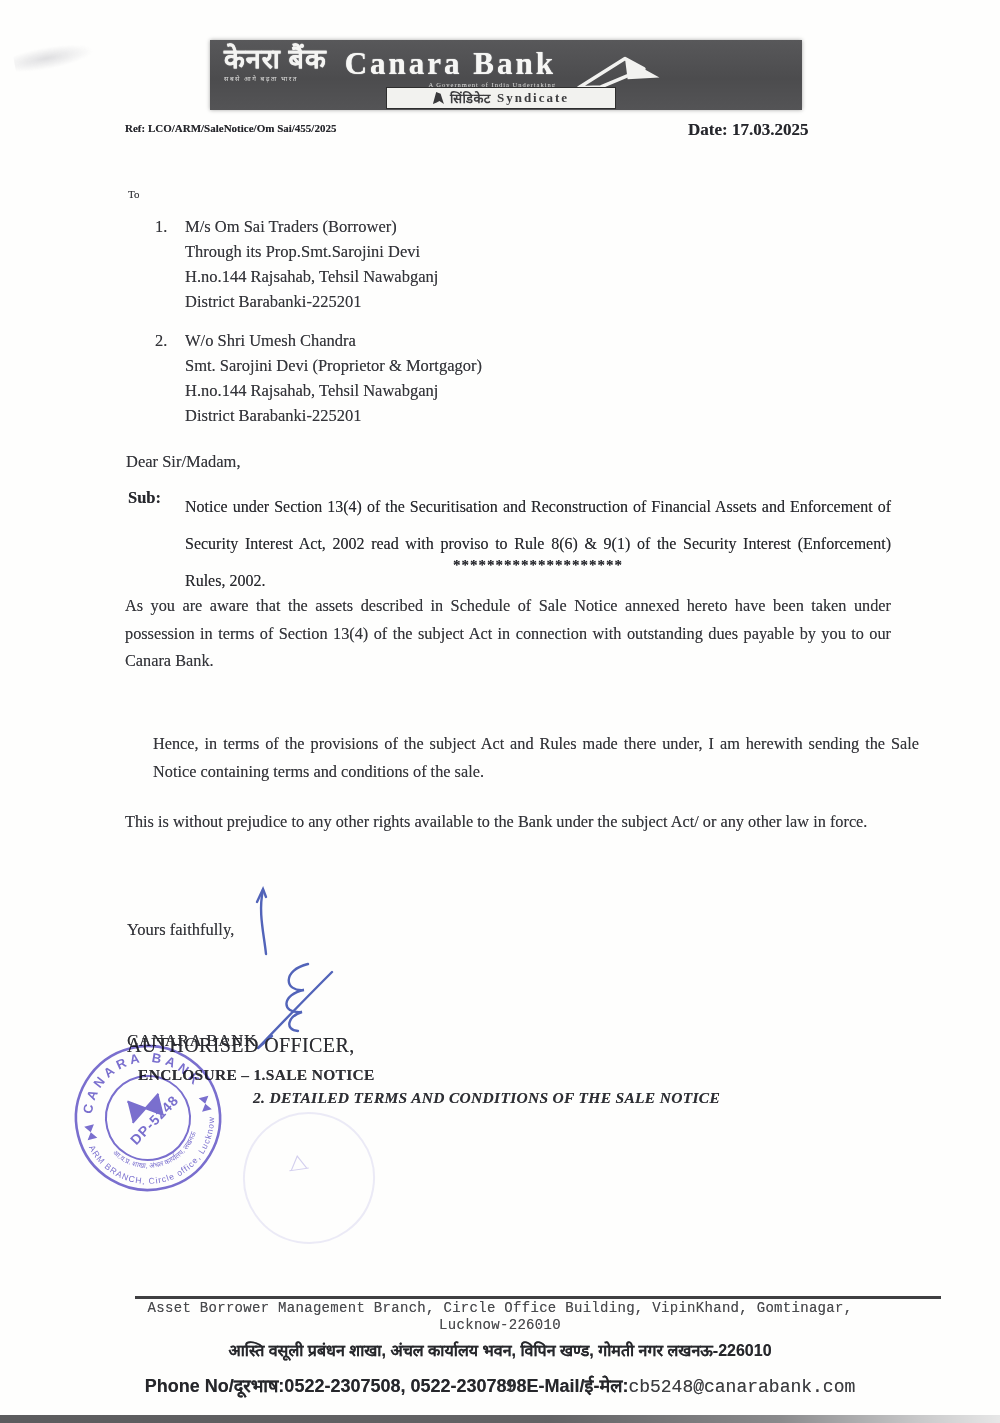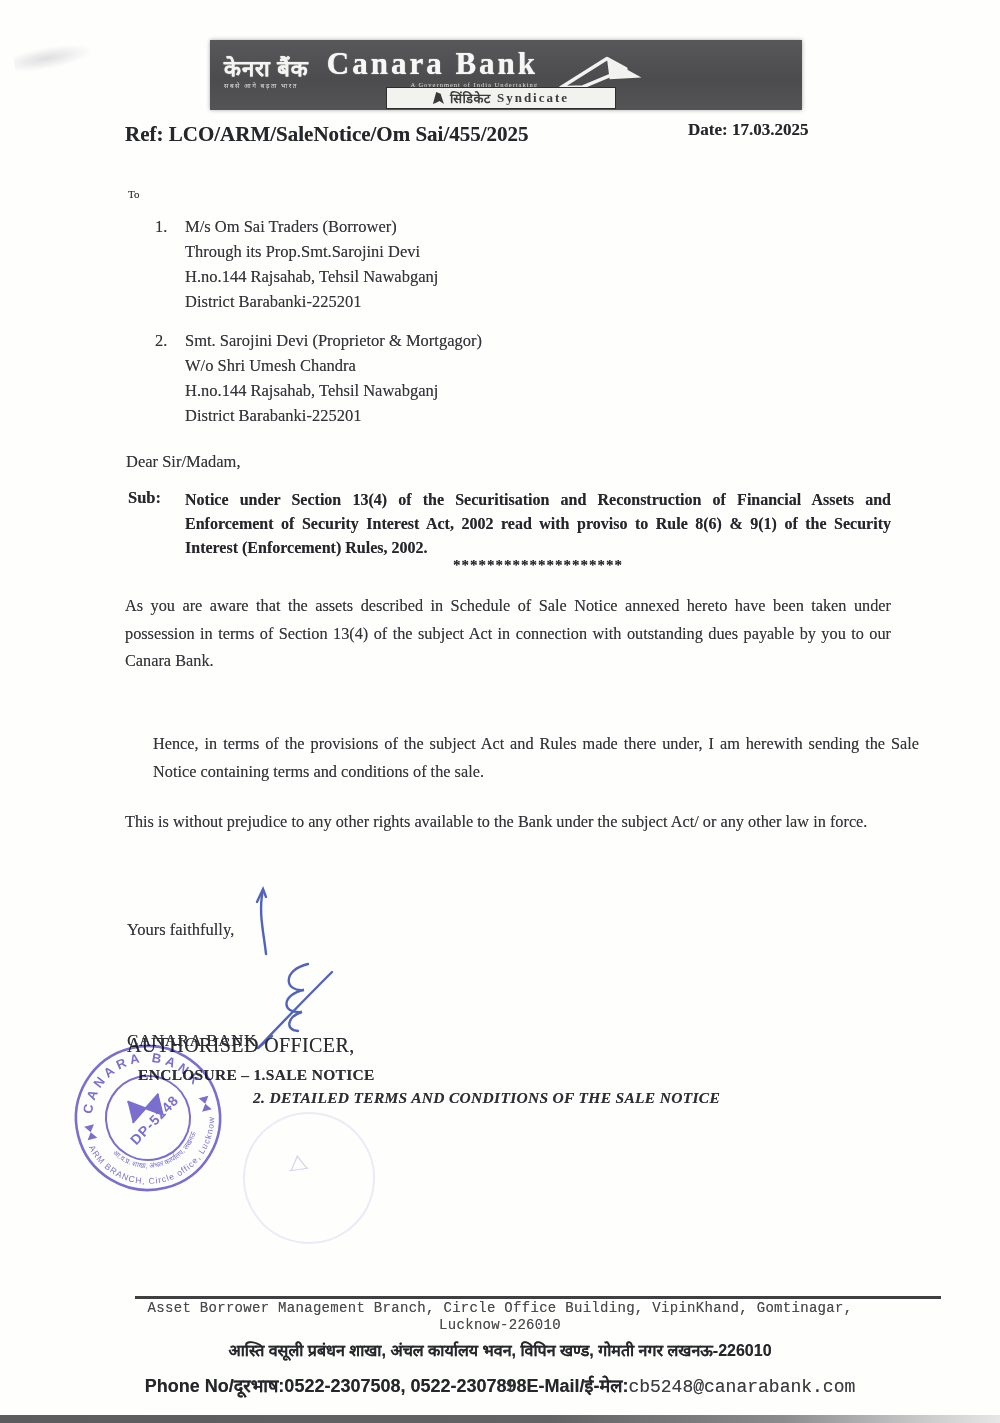--- a/index.html
+++ b/index.html
@@ -12,49 +12,49 @@
   .scan-text{text-shadow:0 0 .6px rgba(52,53,58,.55);}
 
   
   .banner{
     left:210px;top:40px;width:592px;height:70px;
     background:linear-gradient(180deg,#58585a 0%,#4c4c4e 55%,#545456 100%);
     box-shadow:0 0 4px rgba(0,0,0,.35);
   }
   .banner-row{display:flex;align-items:flex-start;padding:6px 10px 0 14px;gap:18px;}
   .hindi-block{color:#f4f4f2;line-height:1;}
-  .hindi-name{font-size:22px;font-weight:700;letter-spacing:1px;text-shadow:0 0 1px #fff;margin-top:12px;}
+  .hindi-name{font-size:27px;font-weight:700;letter-spacing:1px;text-shadow:0 0 1px #fff;}
   .hindi-tag{font-size:6.5px;letter-spacing:1.5px;margin-top:3px;opacity:.85;}
   .eng-block{color:#f6f6f4;line-height:1;margin-top:2px;}
   .eng-name{font-size:31px;font-weight:700;letter-spacing:3px;font-family:"Liberation Serif",serif;text-shadow:0 0 1px #fff;}
   .eng-tag{font-size:6.5px;letter-spacing:1px;text-align:right;margin-top:3px;opacity:.85;}
   .logo-wrap{margin-left:2px;margin-top:6px;}
   .syndicate-box{
     position:absolute;left:176px;top:47px;width:228px;height:20px;
     background:#f2f2ef;border:1.5px solid #2e2e2e;
     display:flex;align-items:center;justify-content:center;gap:6px;
     font-size:13px;font-weight:700;color:#3c3c3e;
   }
   .syn-icon{display:inline-block;width:11px;height:12px;background:#3a3a3c;
     clip-path:polygon(0 100%,30% 0,70% 15%,100% 100%,60% 75%,30% 90%);}
   .syn-hi{letter-spacing:.5px;}
   .syn-en{letter-spacing:2px;}
 
   
-  .ref-line{left:125px;top:122px;font-size:21px;font-weight:700;color:#26272c;}
+  .ref-line{left:125px;top:122px;font-size:11px;font-weight:700;color:#26272c;}
   .date-line{left:688px;top:120px;font-size:17px;font-weight:700;color:#26272c;text-align:center;}
   .to-label{left:128px;top:188px;font-size:11px;}
   .addr{font-size:16.5px;line-height:25px;}
   .addr .num{position:absolute;left:-30px;top:0;}
   .addr-1{left:185px;top:214px;}
   .addr-2{left:185px;top:328px;}
   .salutation{left:126px;top:452px;font-size:16.5px;}
   .sub-label{left:128px;top:488px;font-size:16.5px;font-weight:700;color:#26272c;}
-  .sub-text{left:185px;top:488px;width:706px;font-size:16px;font-weight:700;
-    line-height:24px;text-align:justify;color:#26272c;}
+  .sub-text{left:185px;top:488px;width:706px;font-size:16px;font-weight:400;
+    line-height:37px;text-align:justify;color:#26272c;}
   .stars{left:185px;top:557px;width:706px;text-align:center;font-size:15px;
     font-weight:700;letter-spacing:1px;color:#26272c;}
   .para{left:125px;width:766px;font-size:16.3px;line-height:27.5px;text-align:justify;}
   .p1{top:592px;} .p2{top:677px;} .p3{top:730px;margin-left:28px;} .p4{top:808px;}
   .valediction{left:127px;top:920px;font-size:16.5px;}
   .sig-title{left:127px;top:1006px;font-size:20px;letter-spacing:.4px;color:#2b2c31;margin-top:28px;}
   .sig-org{left:127px;top:1031px;font-size:17px;letter-spacing:.6px;color:#2b2c31;}
   .enc-1{left:128px;top:1066px;font-size:15.5px;font-weight:600;letter-spacing:.3px;color:#2e2f34;margin-left:10px;}
   .enc-2{left:253px;top:1089px;font-size:15.5px;font-weight:600;letter-spacing:.3px;color:#2e2f34;font-style:italic;}
 
@@ -119,22 +119,22 @@
   <div class="abs addr addr-1">
     <span class="num scan-text">1.</span>
     <div class="scan-text">M/s Om Sai Traders  (Borrower)</div>
     <div class="scan-text">Through its Prop.Smt.Sarojini Devi</div>
     <div class="scan-text">H.no.144 Rajsahab, Tehsil Nawabganj</div>
     <div class="scan-text">District Barabanki-225201</div>
   </div>
 
   <div class="abs addr addr-2">
     <span class="num scan-text">2.</span>
+    <div class="scan-text">W/o Shri Umesh Chandra</div>
     <div class="scan-text">Smt. Sarojini Devi (Proprietor &amp; Mortgagor)</div>
-    <div class="scan-text">W/o Shri Umesh Chandra</div>
     <div class="scan-text">H.no.144 Rajsahab, Tehsil Nawabganj</div>
     <div class="scan-text">District Barabanki-225201</div>
   </div>
 
   <div class="abs salutation scan-text">Dear Sir/Madam,</div>
   <div class="abs sub-label scan-text">Sub:</div>
   <div class="abs sub-text scan-text">Notice under Section 13(4) of the Securitisation and Reconstruction of Financial Assets and Enforcement of Security Interest Act, 2002 read with proviso to Rule 8(6) &amp; 9(1) of the Security Interest (Enforcement) Rules, 2002.</div>
   <div class="abs stars scan-text">********************</div>
 
   <div class="abs para p1 scan-text">As you are aware that the assets described in Schedule of Sale Notice annexed hereto have been taken under possession in terms of Section 13(4) of the subject Act in connection with outstanding dues payable by you to our Canara Bank.</div>

